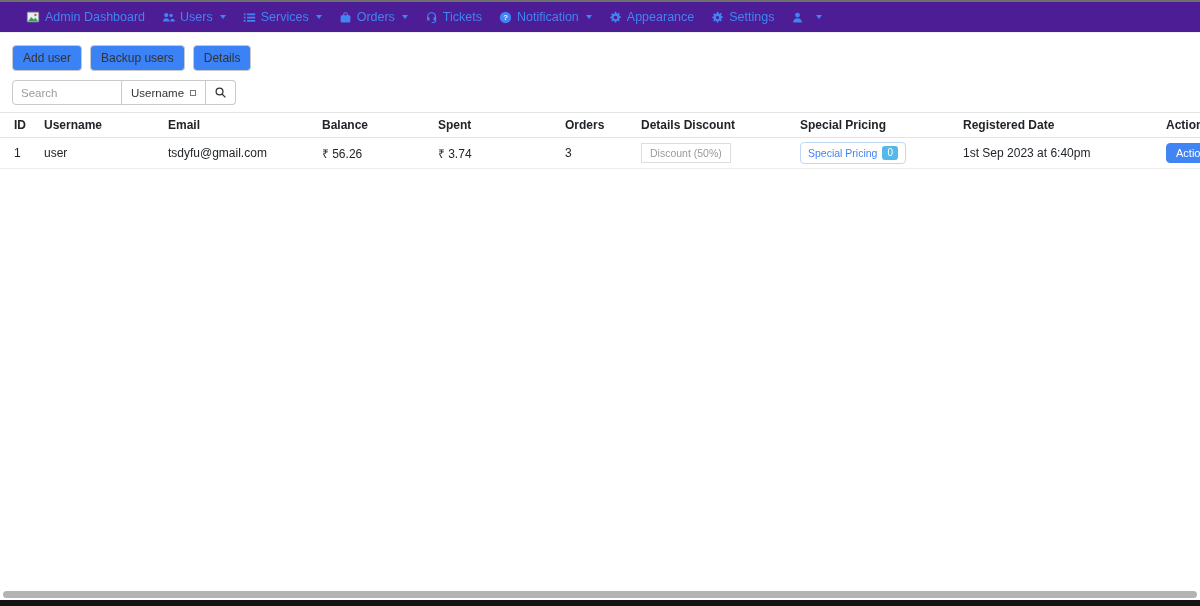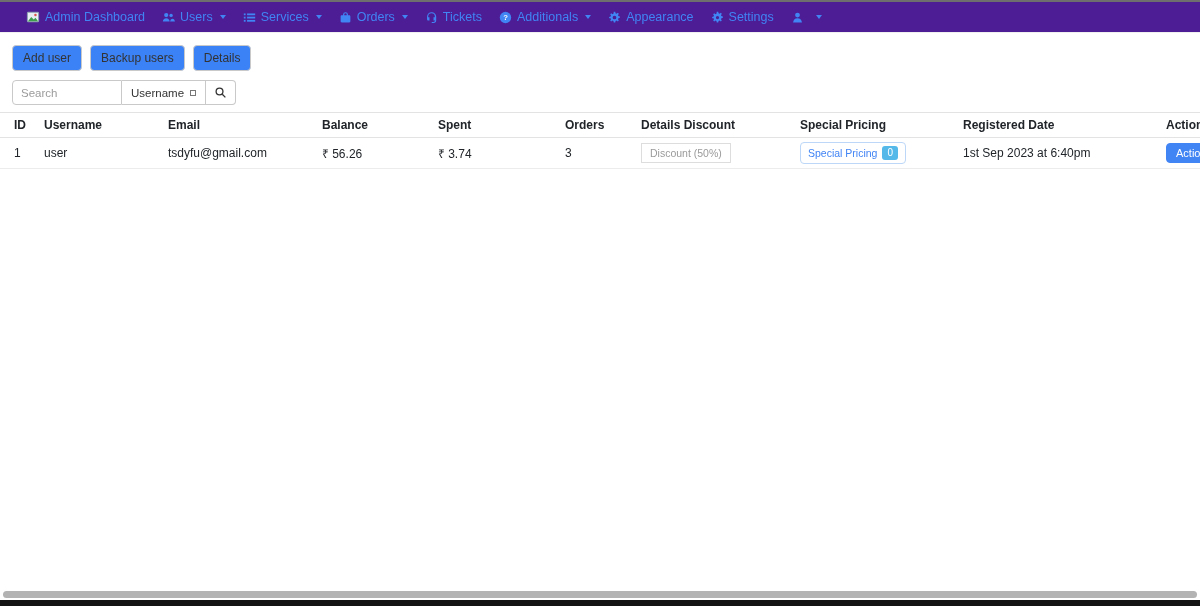--- a/index.html
+++ b/index.html
@@ -161,21 +161,21 @@
     <span>Tickets</span>
   </a>
 
   <a class="nav-link">
     <span style="display:flex">
         <svg viewBox="0 0 16 16">
           <circle cx="8" cy="8" r="7"></circle>
           <text x="8" y="11.3" text-anchor="middle" font-size="9.5" font-weight="bold" fill="#f8f8f8" font-family="Liberation Sans, sans-serif">?</text>
         </svg>
       </span>
-    <span>Additionals</span>
+    <span>Notification</span>
     <span class="caret"></span>
   </a>
 
   <a class="nav-link">
     <span style="display:flex">
         <svg viewBox="0 0 16 16">
           <path fill-rule="evenodd" d="M8.9 1l.4 1.8 1.2.5 1.6-1 1.2 1.2-1 1.6.5 1.2 1.8.4v1.7l-1.8.4-.5 1.2 1 1.6-1.2 1.2-1.6-1-1.2.5-.4 1.8H7.1l-.4-1.8-1.2-.5-1.6 1-1.2-1.2 1-1.6-.5-1.2L1.4 9V7.3l1.8-.4.5-1.2-1-1.6 1.2-1.2 1.6 1 1.2-.5L7.1 1h1.8zM8 10.3a2.3 2.3 0 1 0 0-4.6 2.3 2.3 0 0 0 0 4.6z"></path>
         </svg>
       </span>
     <span>Appearance</span>

